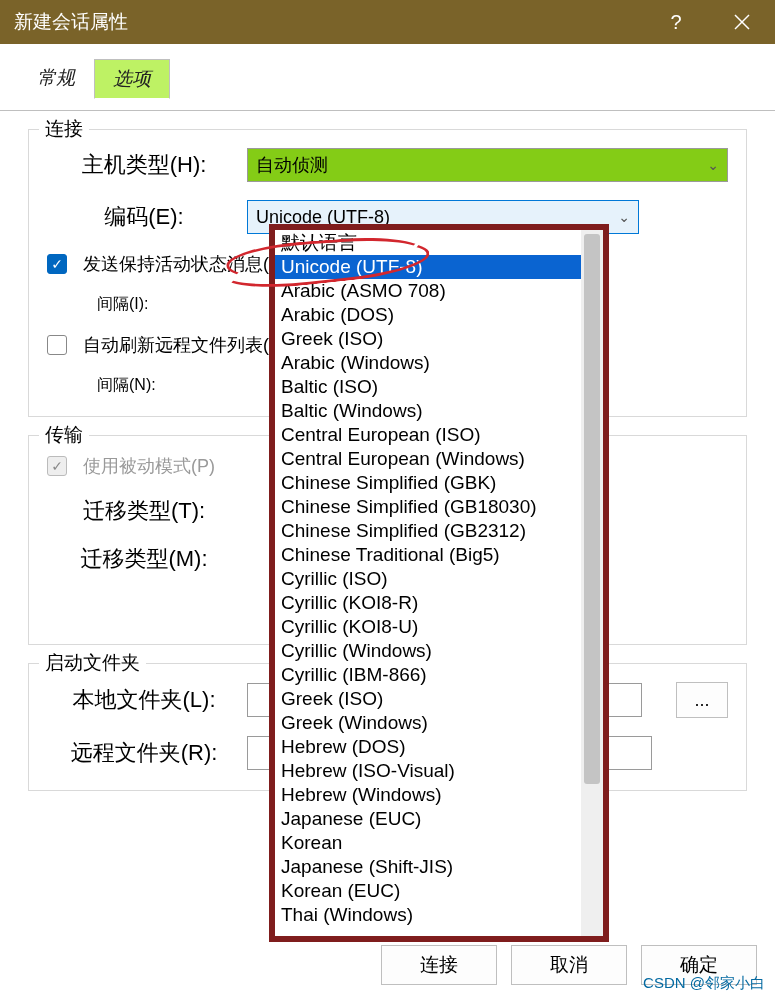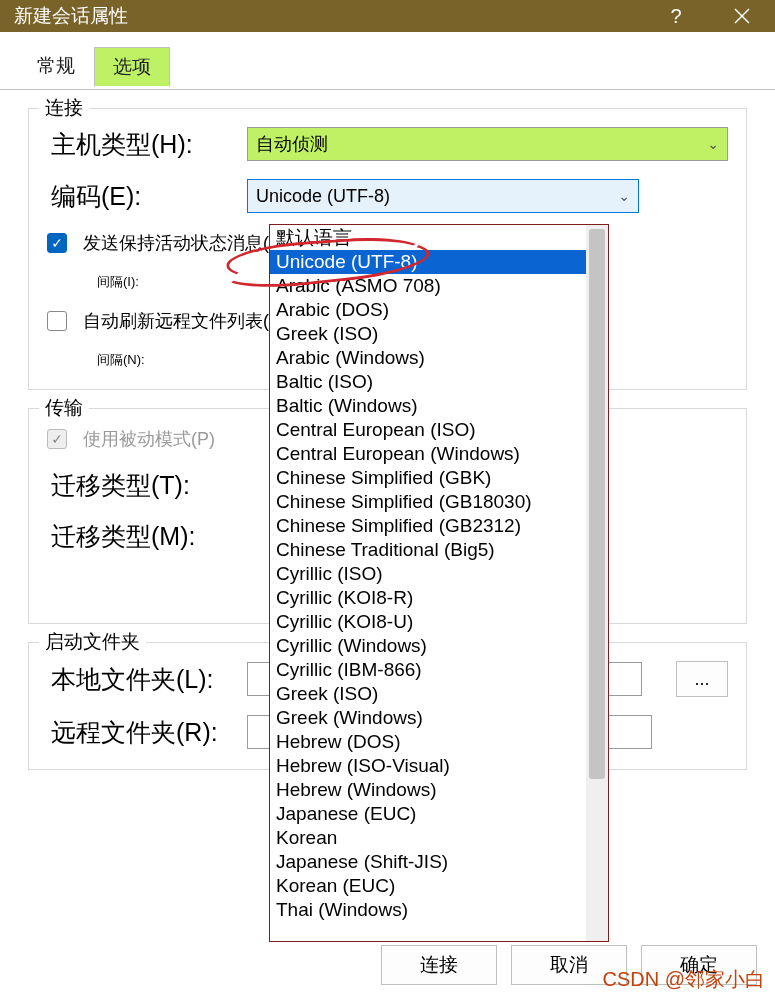--- a/index.html
+++ b/index.html
@@ -7,33 +7,33 @@
     margin: 0;
     width: 775px;
     height: 997px;
     font-family: "Microsoft YaHei", "Segoe UI", sans-serif;
     font-size: 18px;
     background: #fff;
     overflow: hidden;
     position: relative;
   }
   .titlebar {
-    height: 32px;
+    height: 44px;
     background: #7a6329;
     color: #fff;
     display: flex;
     align-items: center;
     padding: 0 14px;
     justify-content: space-between;
   }
   .titlebar .title { font-size: 19px; }
   .titlebar .btns { display: flex; gap: 28px; align-items: center; }
   .winicon { width:38px; height:38px; display:flex; align-items:center; justify-content:center; font-size:20px; }
   .tabs {
-    display:flex; margin: 14px 0 4px 18px;
+    display:flex; margin: 14px 0 13px 18px; font-style: italic;
   }
   .tab {
     padding: 6px 18px;
     border: 1px solid transparent;
     font-size: 19px;
     color:#222;
   }
   .tab.active {
     border: 1px solid #bfbfbf;
     border-bottom-color:#fff;
@@ -44,50 +44,50 @@
   .group {
     margin: 18px 10px 0 10px;
     border: 1px solid #d9d9d9;
     padding: 18px 18px 20px 18px;
     position: relative;
   }
   .group > .legend {
     position:absolute; top:-14px; left:10px; background:#fff; padding:0 6px; font-size:19px;
   }
   .row { display:flex; align-items:center; margin-bottom:18px; gap:10px;}
-  .row label.lab { width: 190px; font-size:25px; padding-left:4px;}
-  .row label.labind { width: 150px; font-size:13px; padding-left:50px;}
+  .row label.lab { width: 190px; font-size:22px; padding-left:4px;text-align:center;}
+  .row label.labind { width: 150px; font-size:16px; padding-left:50px;}
   .select {
-    flex:1; height:34px; border:1px solid #9a9a9a; display:flex; align-items:center; padding:0 8px; justify-content:space-between; background:#bef264;
+    flex:1; height:34px; border:1px solid #9a9a9a; display:flex; align-items:center; padding:0 8px; justify-content:space-between; background:#84cc16;
   }
   .select.open { border:1px solid #0078d7; background:#e6f2fb; }
   .select .arrow { font-size:14px; color:#555;}
   .chk { width:20px; height:20px; border:1px solid #888; border-radius:3px; display:inline-flex; align-items:center; justify-content:center; margin-right:6px;}
   .chk.checked { background:#0067c0; border-color:#0067c0; color:#fff; font-size:14px;}
   .chk.disabled { background:#eee; border-color:#bbb;}
   .chk.disabled.checked::after{ content:"✓"; color:#888; font-size:14px;}
   .chk.checked::after{ content:"✓"; }
   .disabled-text { color:#9a9a9a;}
   .textbox { height:34px; border:1px solid #9a9a9a; background:#fff; }
   .browse-btn { width:52px; height:36px; border:1px solid #bfbfbf; background:#fdfdfd; display:flex; align-items:center; justify-content:center; font-size:18px;}
   .footer {
     position:absolute; bottom:12px; right:18px; display:flex; gap:14px;
   }
   .btn {
     width:116px; height:40px; border:1px solid #bfbfbf; background:#fdfdfd; display:flex; align-items:center; justify-content:center; font-size:19px;
   }
-  .watermark { position:absolute; right:10px; bottom:4px; color:#c2410c; font-size:20px;}
+  .watermark { position:absolute; right:10px; bottom:4px; color:#0369a1; font-size:15px;}
   
   .dropdown {
     position:absolute;
     left: 269px;
     top: 224px;
     width: 340px;
     height: 718px;
-    border:1px solid #7f1d1d;
+    border:6px solid #7f1d1d;
     background:#fff;
     z-index:50;
     display:flex;
   }
   .dropdown .listarea{
     flex:1; overflow:hidden; padding:1px 0;
   }
   .dropdown .item{
     padding: 0px 6px; font-size:19px; line-height:24px; white-space:nowrap;
   }

